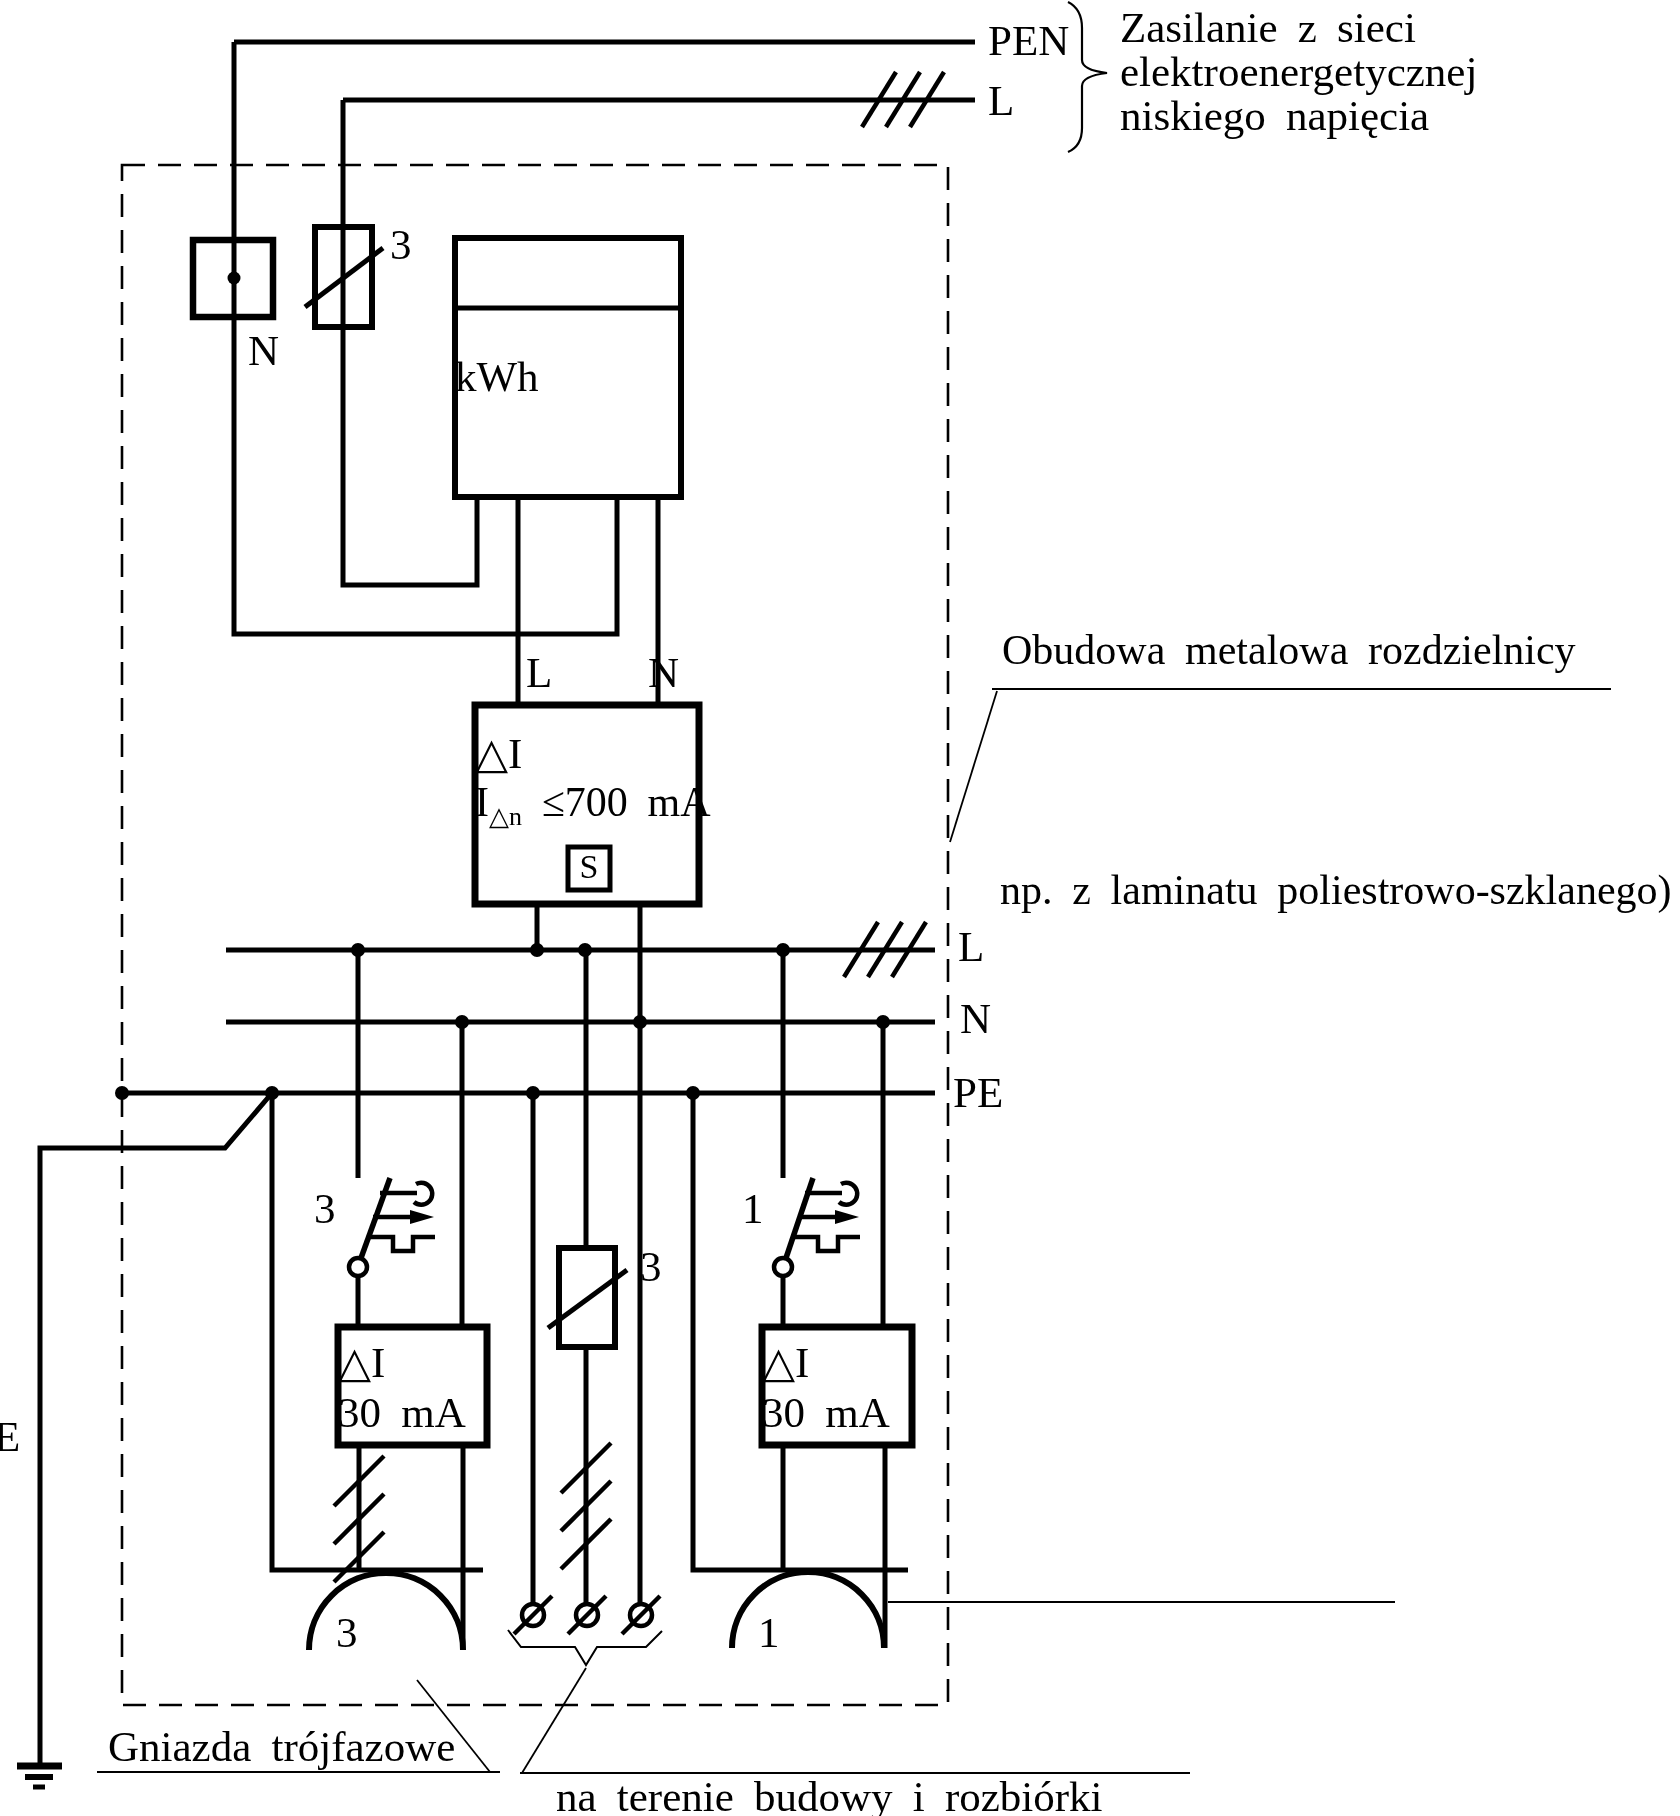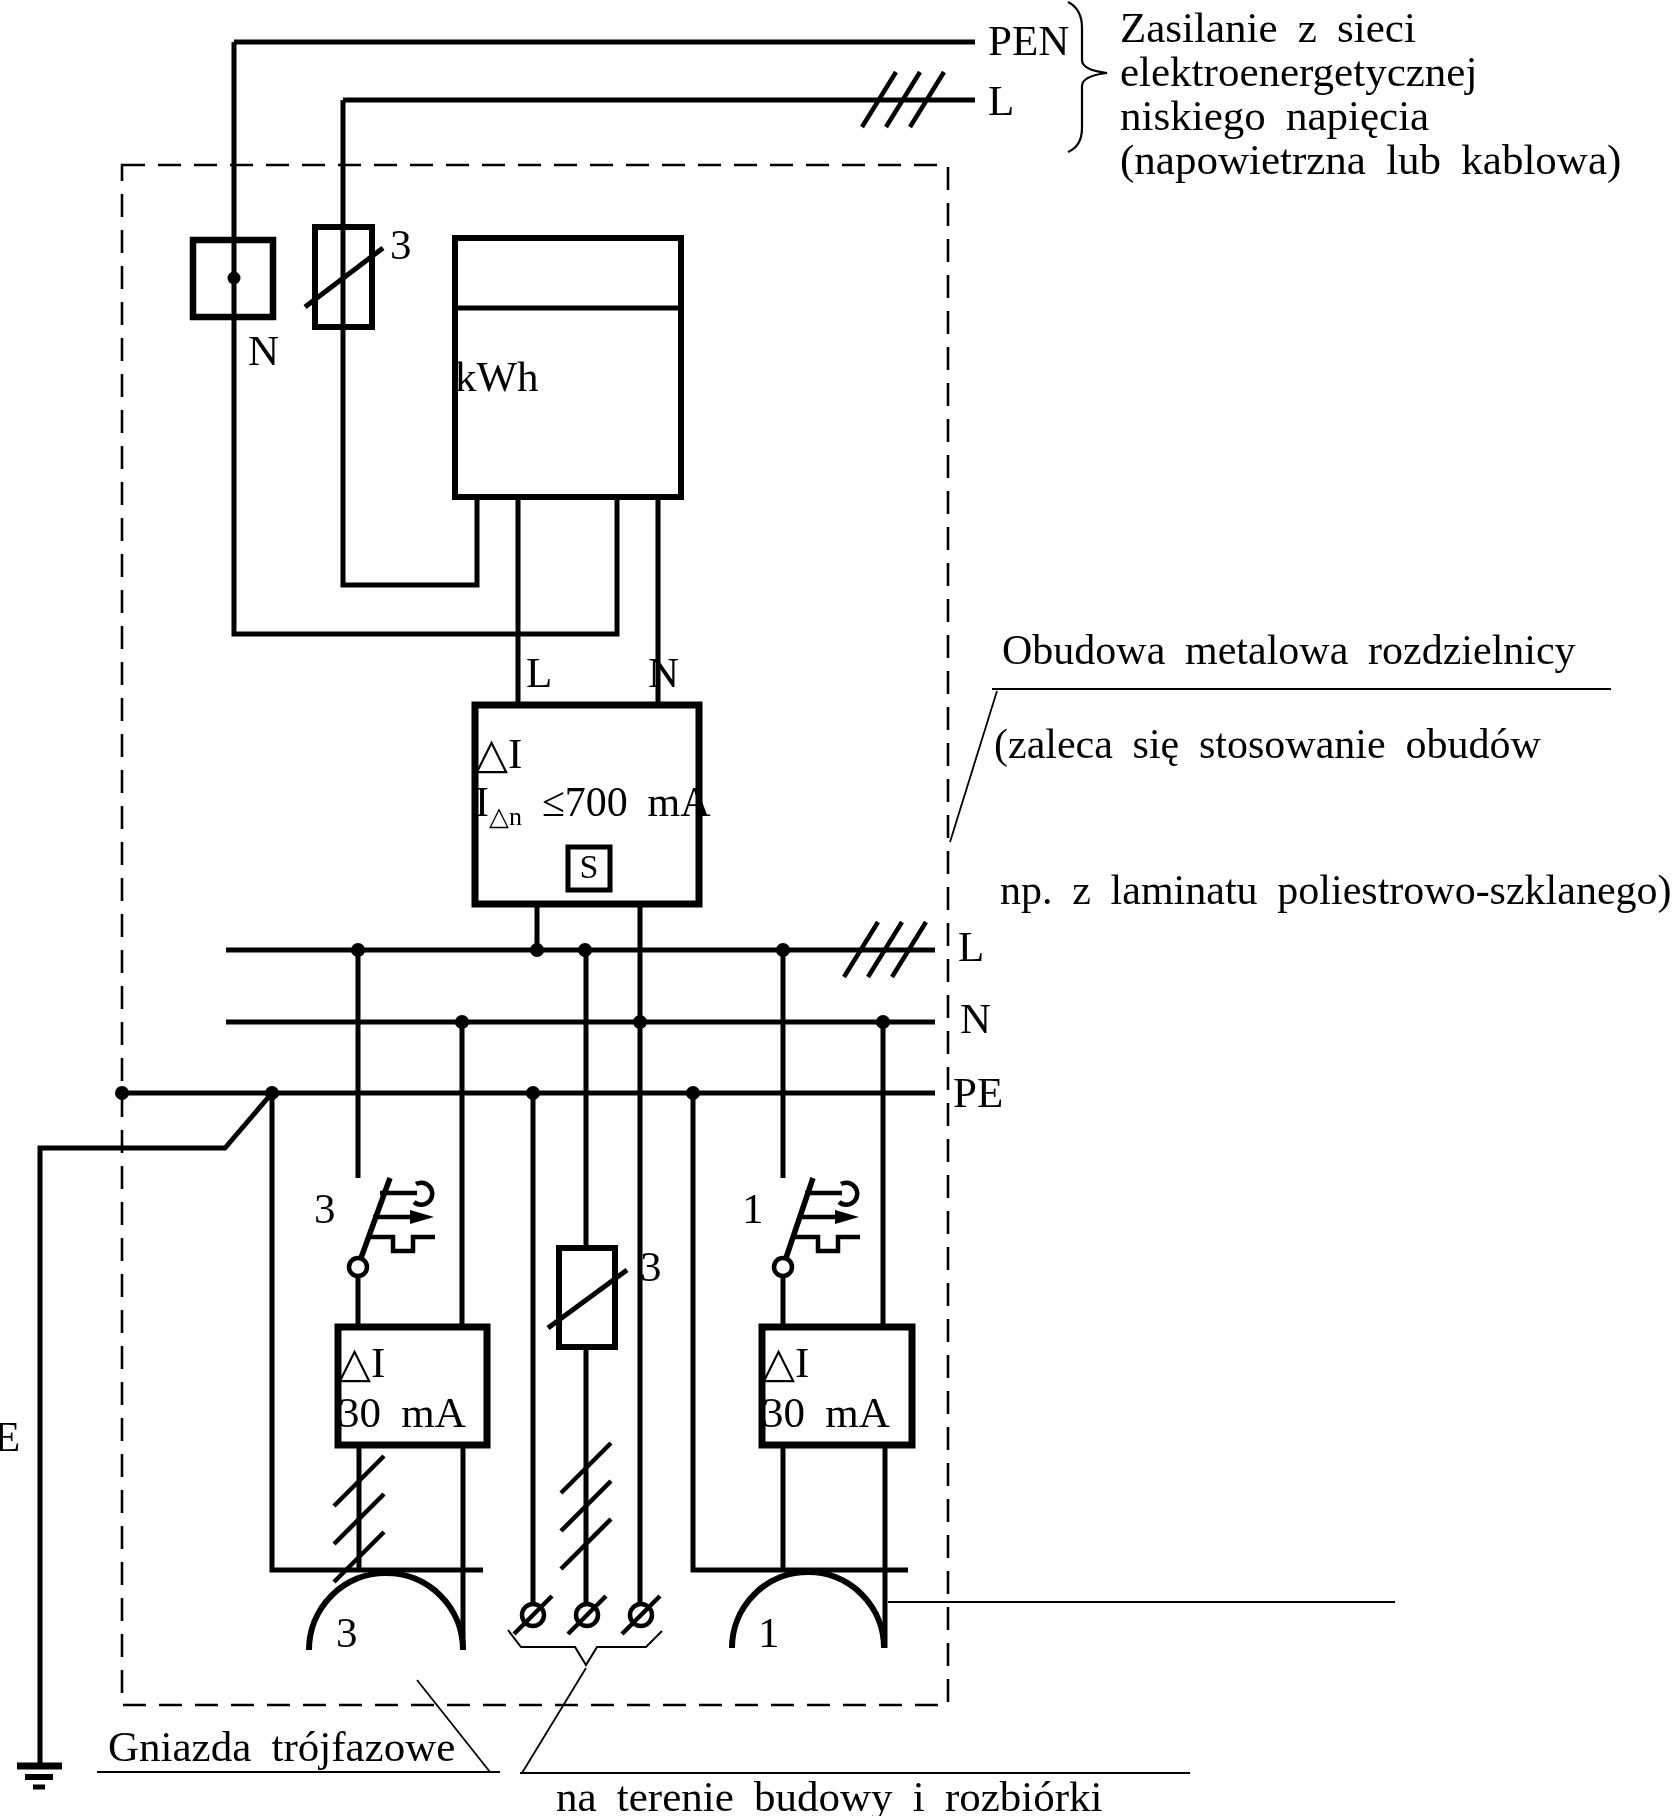--- a/index.html
+++ b/index.html
@@ -172,35 +172,33 @@
     <line x1="888" y1="1602" x2="1395" y2="1602" stroke-width="2.2"></line>
   </g>
 </svg>
 
   <div class="lbl" style="left:988px;top:18px">PEN</div>
   <div class="lbl" style="left:988px;top:78px">L</div>
 
   <div class="lbl" style="left:1120px;top:5px">Zasilanie z sieci</div>
   <div class="lbl" style="left:1120px;top:49px">elektroenergetycznej</div>
   <div class="lbl" style="left:1120px;top:93px">niskiego napięcia</div>
-  <div class="lbl" style="left:1120px;top:137px">(napowietrzna lub kablowa)</div>
 
   <div class="lbl" style="left:248px;top:328px">N</div>
   <div class="lbl" style="left:390px;top:222px">3</div>
 
   <div class="lbl ctr" style="left:455px;top:354px;width:226px">kWh</div>
   <div class="lbl" style="left:526px;top:650px">L</div>
   <div class="lbl" style="left:648px;top:650px">N</div>
 
   <div class="lbl ctr" style="left:475px;top:731px;width:224px">△I</div>
   <div class="lbl ctr small" style="left:475px;top:780px;width:224px"><span>I</span><sub class="sub">△n</sub> <span>≤700 mA</span></div>
   <div class="lbl sbox" style="left:568px;top:845px">S</div>
 
   <div class="lbl small" style="left:1002px;top:628px">Obudowa metalowa rozdzielnicy</div>
-  <div class="lbl small" style="left:994px;top:722px">(zaleca się stosowanie obudów</div>
   <div class="lbl small" style="left:1000px;top:868px">np. z laminatu poliestrowo-szklanego)</div>
 
   <div class="lbl" style="left:958px;top:924px">L</div>
   <div class="lbl" style="left:960px;top:996px">N</div>
   <div class="lbl" style="left:953px;top:1070px">PE</div>
 
   <div class="lbl" style="left:314px;top:1186px">3</div>
   <div class="lbl" style="left:742px;top:1186px">1</div>
   <div class="lbl" style="left:640px;top:1244px">3</div>
 

